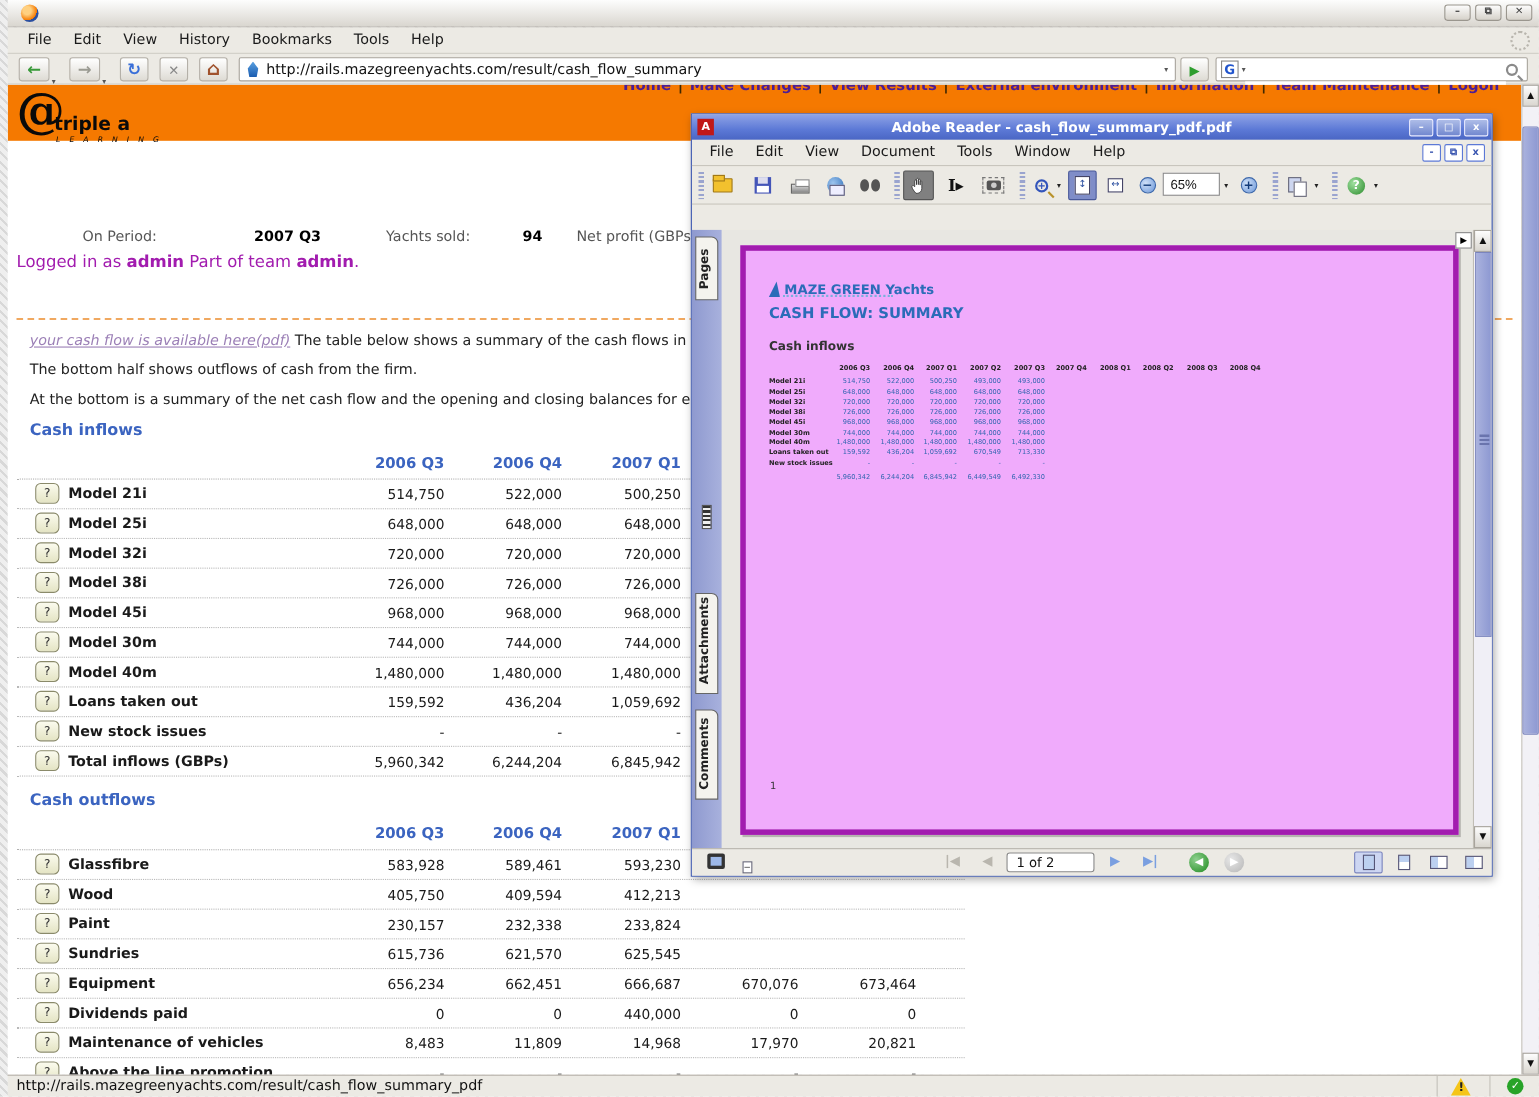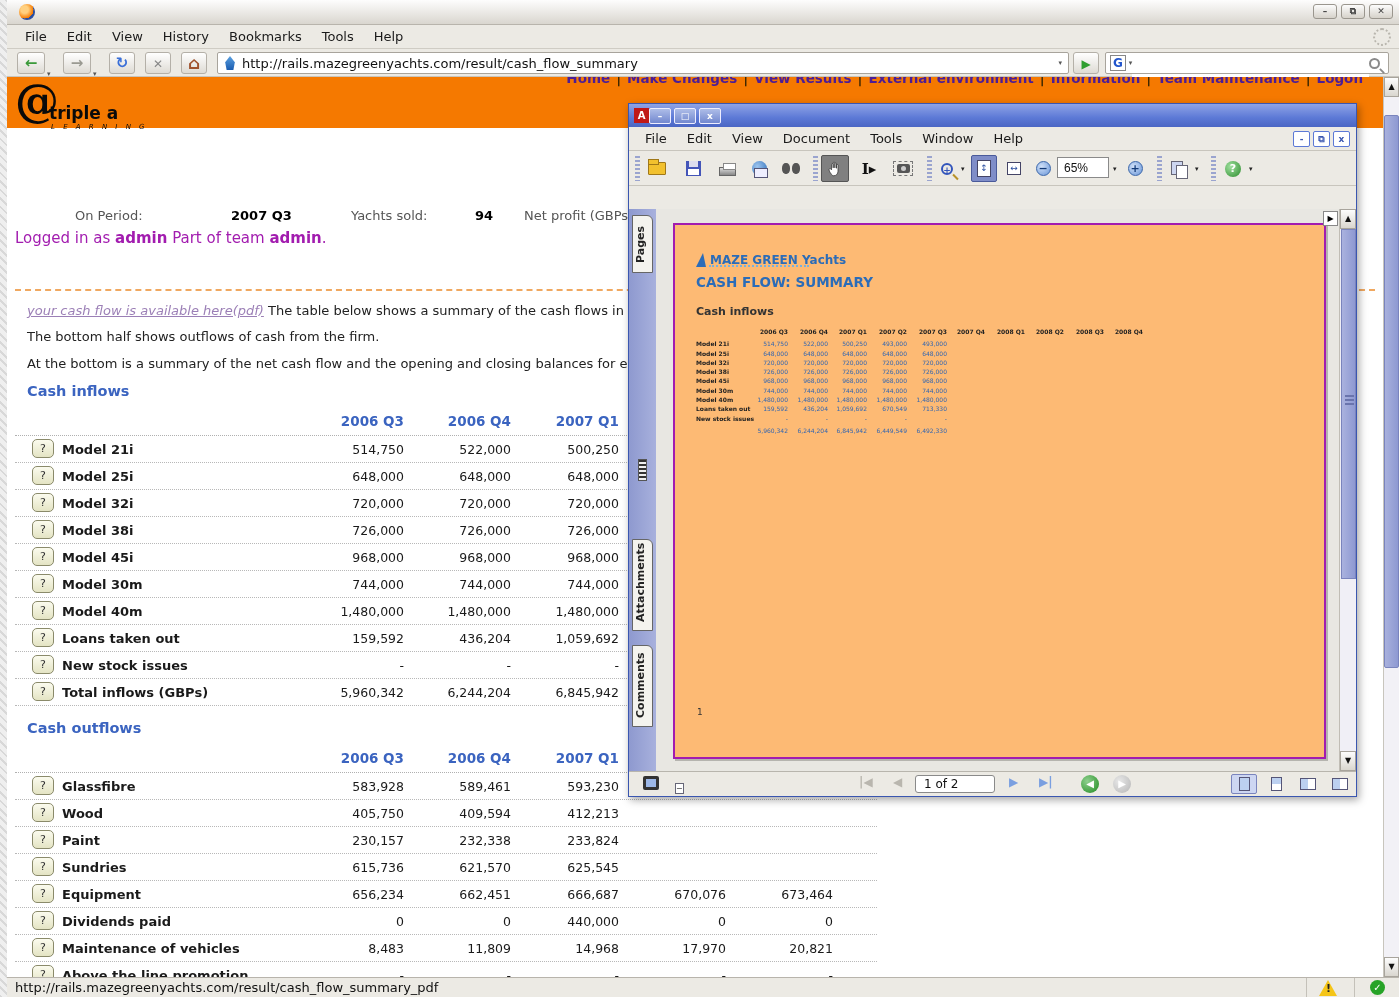--- a/index.html
+++ b/index.html
@@ -118,21 +118,21 @@
   .icon-help { width:16px; height:16px; border-radius:50%; background:radial-gradient(circle at 35% 35%,#9fe09f,#2a8a2a); color:#fff; font-size:11px; font-weight:bold; text-align:center; line-height:16px; }
   #ar-searchbar { left:0; top:82px; right:0; height:23px; border-bottom:1px solid #b8b5ad; }
   #ar-search-input { left:12px; top:3px; width:66px; height:17px; border:1px solid #aaa; border-radius:8px; font-size:9px; color:#999; padding-left:8px; font-family:inherit; }
   #yahoo { left:86px; top:3px; color:#d00; font-weight:bold; font-size:13px; font-style:italic; }
   #ar-main { left:0; top:105px; right:0; bottom:25px; background:#e8e7e2; }
   #ar-tabstrip { left:0; top:0; width:27px; bottom:0; background:linear-gradient(90deg,#8e99cf,#a8b1dd); }
   .ar-tab { position:absolute; left:3px; width:21px; background:#f4f3ee; border:1px solid #666; border-radius:0 0 0 6px; writing-mode:vertical-rl; transform:rotate(180deg); font-size:11px; font-weight:bold; color:#222; text-align:center; padding:8px 1px; }
   .ar-tabgrip { position:absolute; left:9px; width:9px; height:22px; background:repeating-linear-gradient(#333 0 2px,#eee 2px 4px); border:1px solid #555; }
   #ar-docarea { left:27px; top:0; right:17px; bottom:0; }
   #nav-expand { right:1px; top:2px; width:15px; height:15px; background:#fff; border:1px solid #888; font-size:8px; text-align:center; line-height:14px; color:#000; }
-  #pdf-page { left:17px; top:14px; right:13px; bottom:12px; background:#fdba74; border:2px solid #a21caf; box-shadow:2px 2px 0 #b5b4af; }
+  #pdf-page { left:17px; top:14px; right:13px; bottom:12px; background:#f0abfc; border:5px solid #a21caf; box-shadow:2px 2px 0 #b5b4af; }
   #ar-vscroll { right:0; top:0; width:17px; bottom:0; background:#f0eff6; border-left:1px solid #c0bdb5; }
   #ar-thumb { left:1px; top:20px; width:15px; height:350px; background:linear-gradient(90deg,#aab2de,#8e99d2); border:1px solid #7a84bd; }
   .grip-dots { position:absolute; left:3px; width:9px; height:12px; background:repeating-linear-gradient(#6a74ad 0 2px,transparent 2px 4px); }
   #ar-statusbar { left:0; bottom:0; right:0; height:25px; background:#eceae4; border-top:1px solid #b8b5ad; }
   .sb-ic { top:4px; }
   .icon-screen { width:16px; height:14px; background:#333; border-radius:2px; display:flex; align-items:center; justify-content:center; }
   .icon-screen i { display:block; width:10px; height:8px; background:#9db8e8; }
   .icon-mindoc { width:14px; height:12px; background:#fff; border:1px solid #667; font-size:8px; line-height:10px; text-align:center; color:#333; }
   .pgnav { top:3px; font-size:12px; color:#7a9fe0; font-weight:bold; }
   .pgnav.dis { color:#b9b6ae; }
@@ -412,20 +412,21 @@
 
 <div class="abs" id="ff-scroll">
   <div class="abs sc-btn" style="top:0">▲</div>
   <div class="abs" id="ff-thumb"></div>
   <div class="abs sc-btn" style="bottom:0">▼</div>
 </div>
 
 <div class="abs" id="reader">
   <div class="abs" id="ar-titlebar">
     <div class="ar-icon">A</div>
+    <div id="ar-title">Adobe Reader - cash_flow_summary_pdf.pdf</div>
     <div class="ar-winbtn">–</div>
     <div class="ar-winbtn">□</div>
     <div class="ar-winbtn">x</div>
   </div>
   <div class="abs" id="ar-menubar">
     <div class="abs" id="ar-menu">
         <span class="menu-item">File</span>
         <span class="menu-item">Edit</span>
         <span class="menu-item">View</span>
         <span class="menu-item">Document</span>

